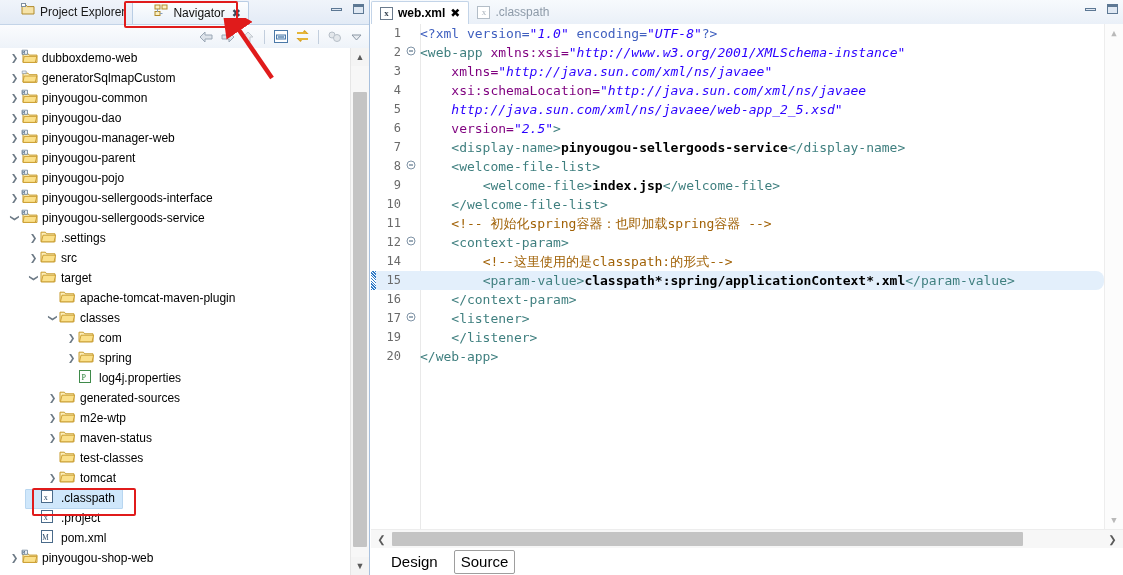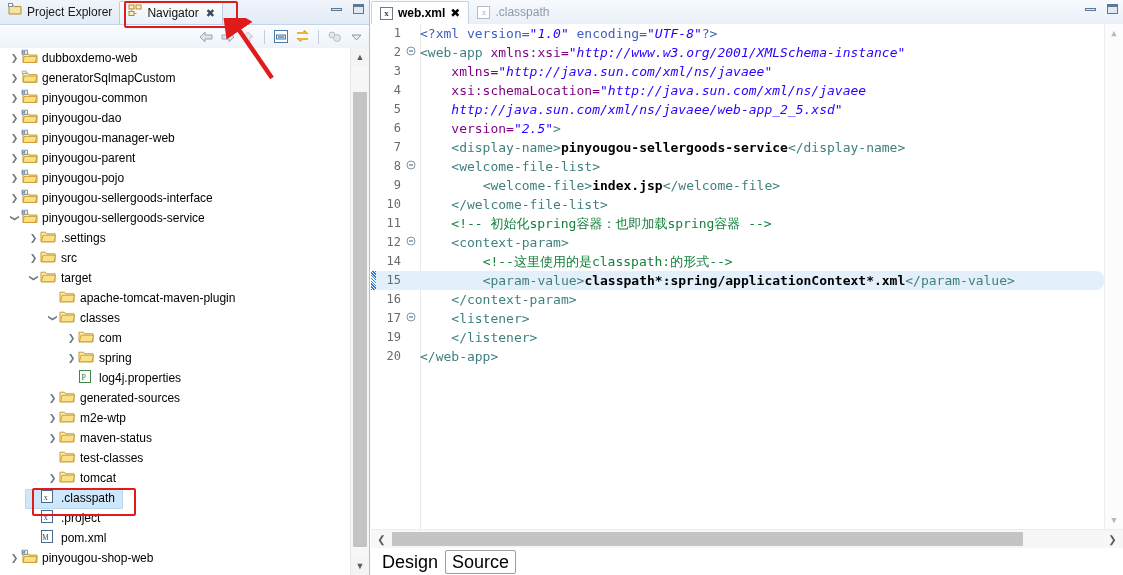--- a/index.html
+++ b/index.html
@@ -20,21 +20,21 @@
     border-right:1px solid #a8c0dd;
   }
   .tabbar{
     position:relative;height:24px;
     background:linear-gradient(to bottom,#f0f4fa 0%,#e3ebf6 100%);
     border-bottom:1px solid #c3d4e8;
     display:flex;align-items:flex-end;
   }
   .tab{
     display:flex;align-items:center;gap:4px;
-    height:23px;padding:0 7px 0 8px;
+    height:23px;padding:0 7px 0 21px;
     font-size:12px;line-height:23px;white-space:nowrap;
     box-sizing:border-box;
   }
   .tab.inactive{color:#1a1a1a;background:transparent;}
   .tab.active-view{
     color:#111;
     background:#ffffff;
     background:linear-gradient(to bottom,#fdfefe 0%,#eaf1fa 100%);
     border:1px solid #b9cde4;border-bottom:none;
     border-radius:2px 2px 0 0;
@@ -152,21 +152,21 @@
     position:absolute;left:34px;width:12px;text-align:center;color:#6a7a88;font-size:11px;
   }
   .cl .ctext{position:absolute;left:49px;top:0;}
   .cl.hl .hlmark{position:absolute;left:0;top:0;width:5px;height:19px;
     background:repeating-linear-gradient(45deg,#2d79c7 0 1px,#ffffff 1px 2px);}
   .tag{color:#3f7f7f;}
   .attr{color:#7f007f;}
   .val{color:#2a00ff;font-style:italic;}
   .pi{color:#3f5fbf;}
   .txt{color:#000;font-weight:bold;}
-  .cmt{color:#15803d;}
+  .cmt{color:#a16207;}
 
   .ed-vsb{
     position:absolute;right:0;top:0;bottom:0;width:19px;background:#fcfcfc;
     border-left:1px solid #ededed;box-sizing:border-box;
   }
   .ed-hsb-wrap{
     position:absolute;left:0;right:0;bottom:27px;height:19px;
     background:#f7f7f7;border-top:1px solid #ededed;box-sizing:border-box;
   }
   .hsb-arrow{
@@ -174,22 +174,23 @@
     justify-content:center;color:#5a5a5a;font-size:10px;font-weight:bold;
   }
   .hsb-thumb{
     position:absolute;left:21px;right:100px;top:2px;height:14px;background:#c4c4c4;border-radius:1px;
   }
   .bottom-tabs{
     position:absolute;left:0;right:0;bottom:0;height:27px;
     background:#ffffff;display:flex;align-items:center;padding-left:4px;gap:0px;
   }
   .btab{
-    font-size:18px;padding:3px 6px;line-height:16px;color:#000;box-sizing:border-box;
+    font-size:15px;padding:3px 6px;line-height:16px;color:#000;box-sizing:border-box;
     border:1px solid transparent;
+    margin-left:9px;
   }
   .btab.sel{border:1px solid #9e9e9e;background:#ffffff;border-radius:2px;}
 
   
   .annot-rect{position:absolute;border:2px solid #e01b1b;border-radius:2px;pointer-events:none;}
   #annot-navigator{left:124px;top:1px;width:110px;height:23px;}
   #annot-classpath{left:32px;top:488px;width:100px;height:24px;}
   .annot-arrow{position:absolute;pointer-events:none;}
 </style>
 </head>

